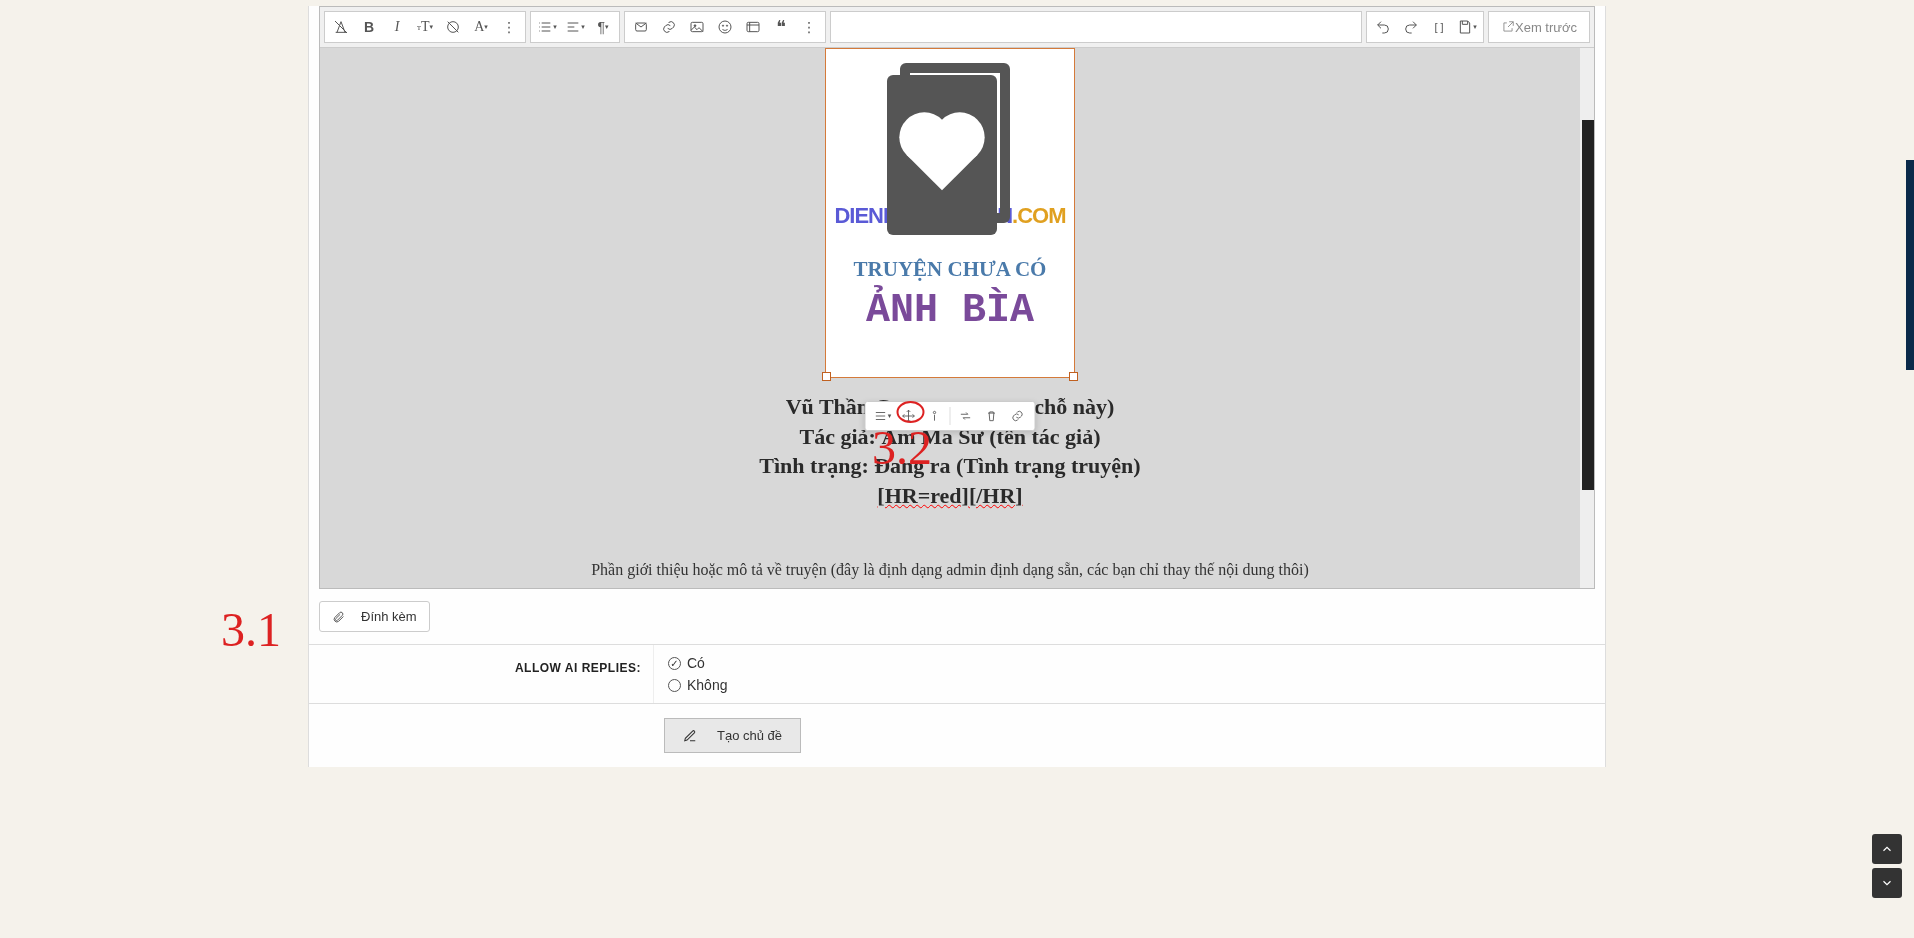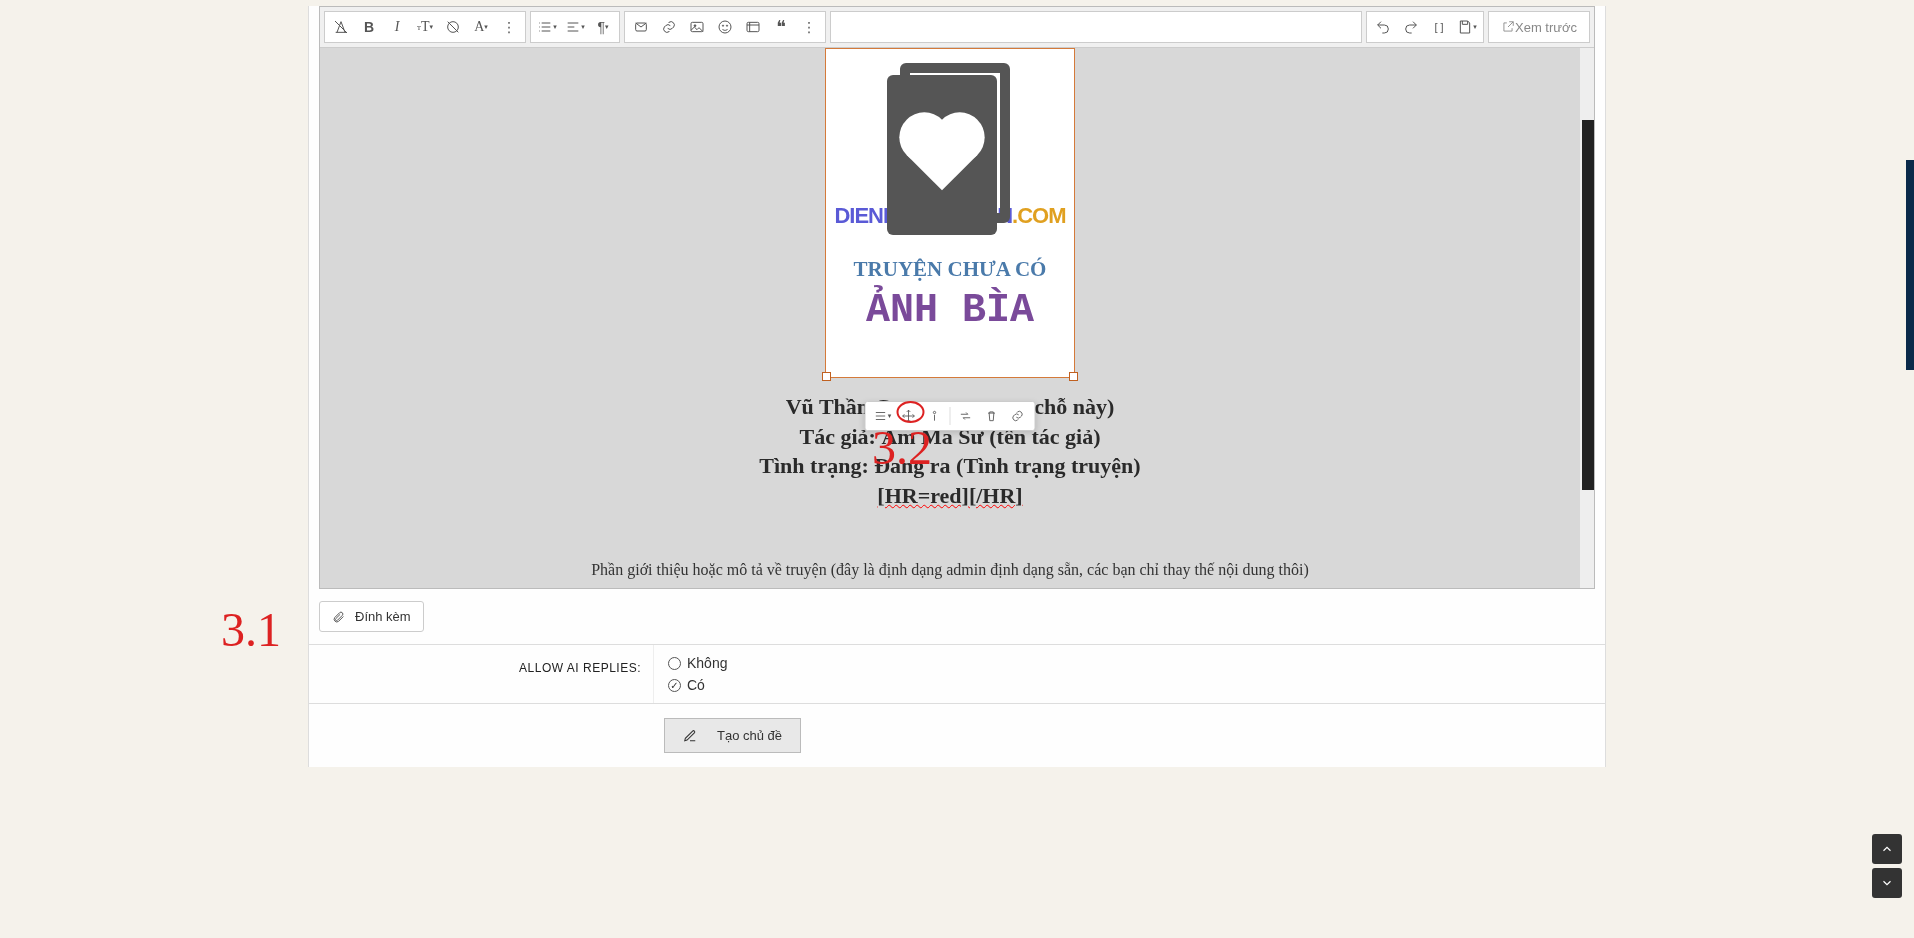--- a/index.html
+++ b/index.html
@@ -245,36 +245,36 @@
 .attach-row {
   padding: 12px 10px;
 }
 .attach-btn {
   background: #fff;
   border: 1px solid #ccc;
   border-radius: 3px;
   padding: 7px 12px;
   display: inline-flex;
   align-items: center;
-  gap: 10px;
+  gap: 16px;
   cursor: pointer;
   font-size: 13px;
   color: #333;
 }
 .form-row {
   display: flex;
   border-top: 1px solid #ddd;
   border-bottom: 1px solid #ddd;
   background: #fefefe;
 }
 .form-label {
   width: 345px;
   text-align: right;
   padding: 16px 12px;
-  font-weight: normal;
+  font-weight: bold;
   text-transform: uppercase;
   font-size: 12px;
   letter-spacing: 0.5px;
   color: #222;
   border-right: 1px solid #eee;
 }
 .form-field {
   flex: 1;
   padding: 10px 14px;
   display: flex;
@@ -524,27 +524,27 @@
             <path d="M21 12l-9 9a5 5 0 0 1-7-7l9-9a3.5 3.5 0 0 1 5 5l-9 9a2 2 0 0 1-3-3l8-8"></path>
           </svg>
         <span>Đính kèm</span>
       </button>
     </div>
     <div class="annot a31">3.1</div>
 
     <div class="form-row">
       <div class="form-label">Allow AI replies:</div>
       <div class="form-field">
+        <label class="radio-opt sel">
+          <span class="circ"></span>
+          <span>Có</span>
+        </label>
         <label class="radio-opt">
           <span class="circ"></span>
           <span>Không</span>
-        </label>
-        <label class="radio-opt sel">
-          <span class="circ"></span>
-          <span>Có</span>
         </label>
       </div>
     </div>
 
     <div class="submit-row">
       <button class="submit-btn">
         <svg width="14" height="14" viewBox="0 0 24 24" fill="none" stroke="#333" stroke-width="1.8">
             <path d="M12 20h9M16.5 3.5a2.1 2.1 0 0 1 3 3L7 19l-4 1 1-4z"></path>
           </svg>
         <span>Tạo chủ đề</span>

